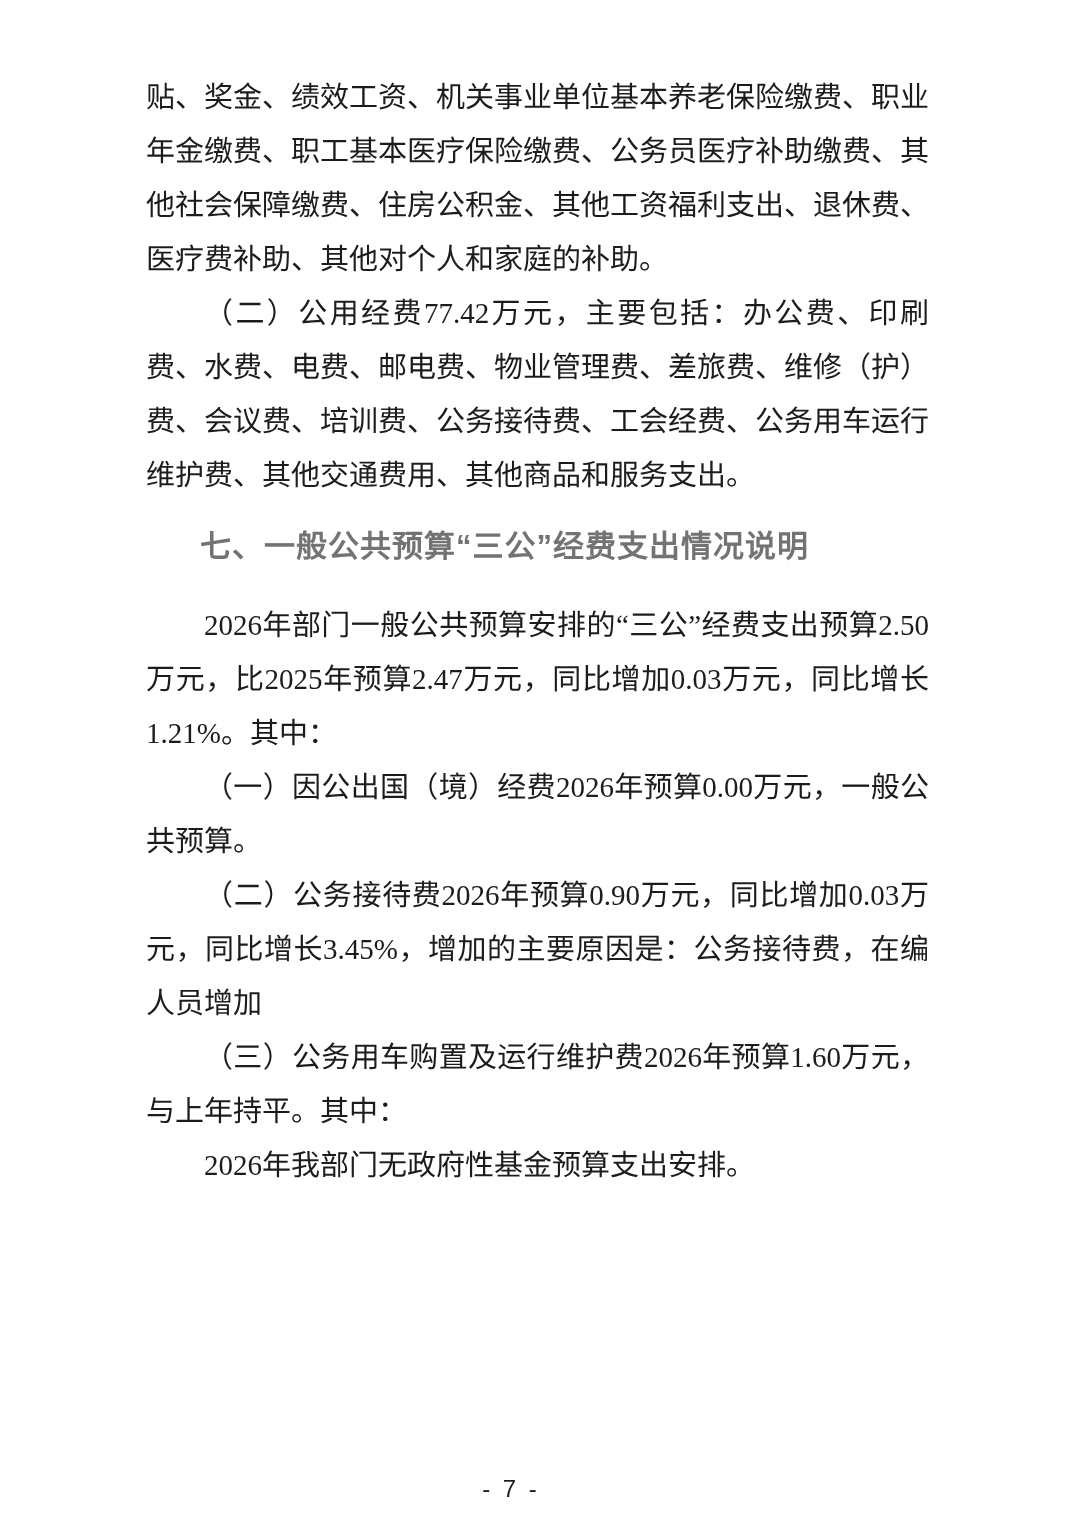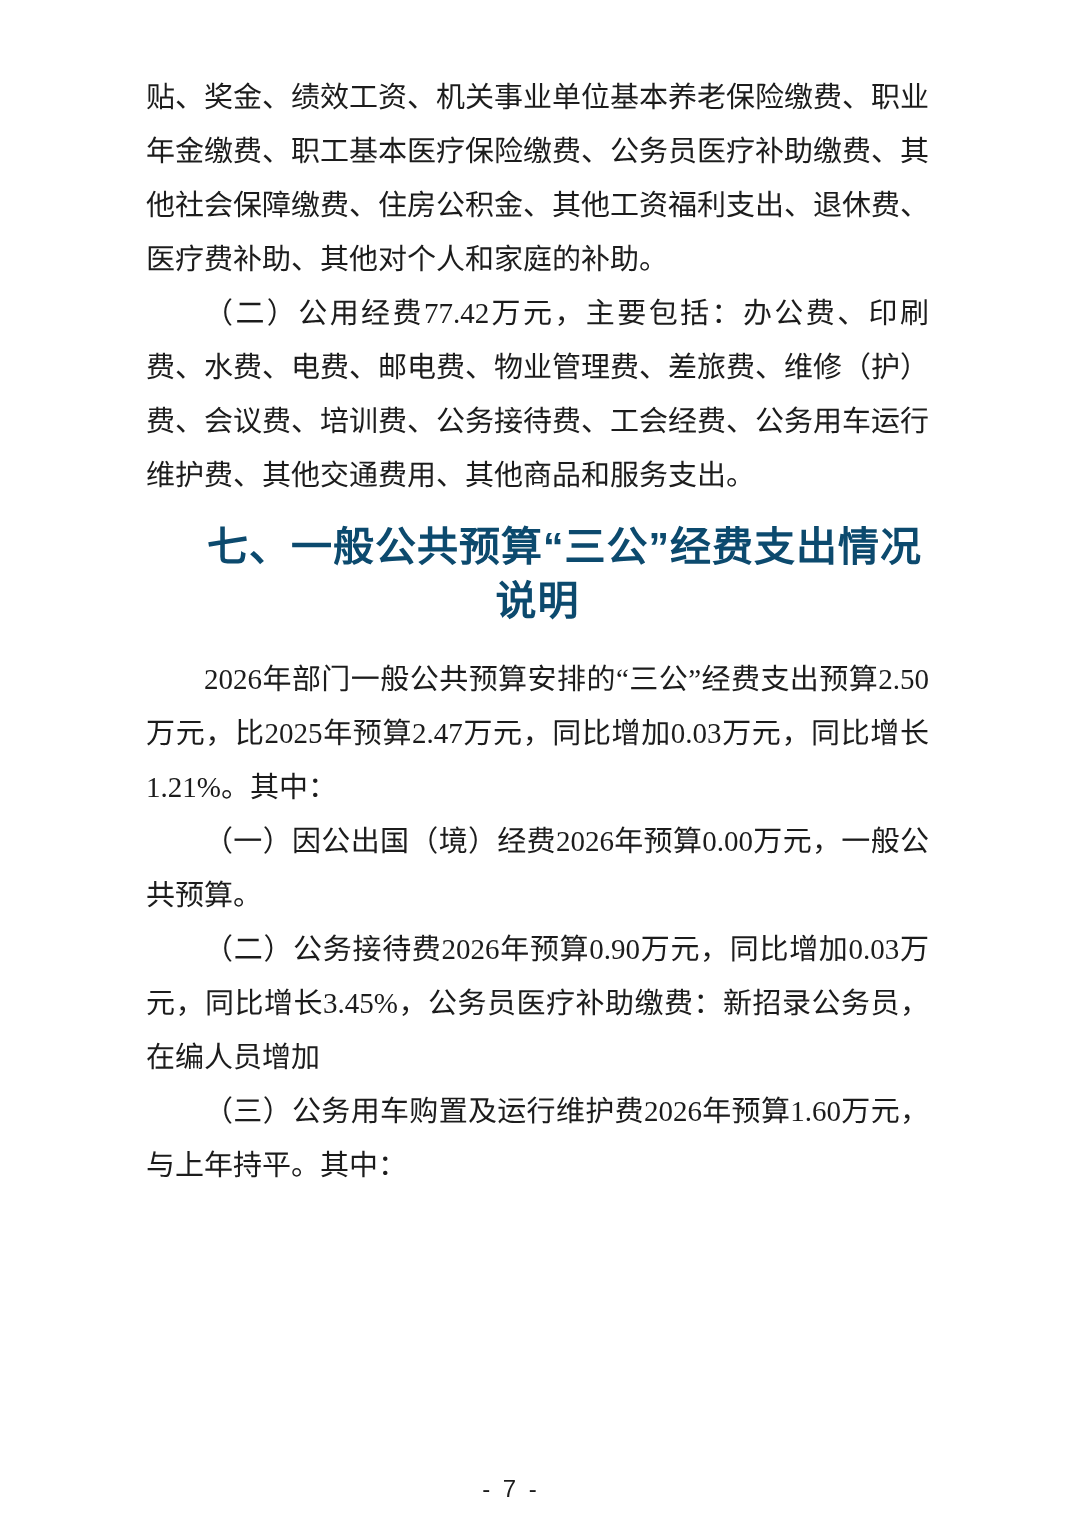--- a/index.html
+++ b/index.html
@@ -31,26 +31,26 @@
     text-indent: 58px;
     word-break: break-all;
   }
   .para.no-indent {
     text-indent: 0;
   }
   .heading {
     margin: 18px 0 24px 0;
     font-family: "Liberation Sans", "DejaVu Sans", sans-serif;
     font-weight: bold;
-    font-size: 41px;
+    font-size: 31px;
     line-height: 54px;
-    color: #0c4a6e;
+    color: #737373;
     text-indent: 54px;
     letter-spacing: 1px;
-    text-align: center;
+    text-align: left;
   }
   .footer {
     position: absolute;
     left: 0;
     right: 0;
     bottom: 17px;
     text-align: center;
   }
   .page-number {
     font-family: "Liberation Sans", "DejaVu Sans", sans-serif;
@@ -62,19 +62,20 @@
 </head>
 <body>
 
 <div class="page">
   <main class="content">
     <p class="para no-indent">贴、奖金、绩效工资、机关事业单位基本养老保险缴费、职业年金缴费、职工基本医疗保险缴费、公务员医疗补助缴费、其他社会保障缴费、住房公积金、其他工资福利支出、退休费、医疗费补助、其他对个人和家庭的补助。</p>
     <p class="para">（二）公用经费77.42万元，主要包括：办公费、印刷费、水费、电费、邮电费、物业管理费、差旅费、维修（护）费、会议费、培训费、公务接待费、工会经费、公务用车运行维护费、其他交通费用、其他商品和服务支出。</p>
     <h2 class="heading">七、一般公共预算“三公”经费支出情况说明</h2>
     <p class="para">2026年部门一般公共预算安排的“三公”经费支出预算2.50万元，比2025年预算2.47万元，同比增加0.03万元，同比增长1.21%。其中：</p>
     <p class="para">（一）因公出国（境）经费2026年预算0.00万元，一般公共预算。</p>
-    <p class="para">（二）公务接待费2026年预算0.90万元，同比增加0.03万元，同比增长3.45%，公务员医疗补助缴费：新招录公务员，在编人员增加</p>
+    <p class="para">（二）公务接待费2026年预算0.90万元，同比增加0.03万元，同比增长3.45%，增加的主要原因是：公务接待费，在编人员增加</p>
     <p class="para">（三）公务用车购置及运行维护费2026年预算1.60万元，与上年持平。其中：</p>
+    <p class="para">2026年我部门无政府性基金预算支出安排。</p>
   </main>
   <footer class="footer">
     <span class="page-number">- 7 -</span>
   </footer>
 </div>
 
 </body></html>

